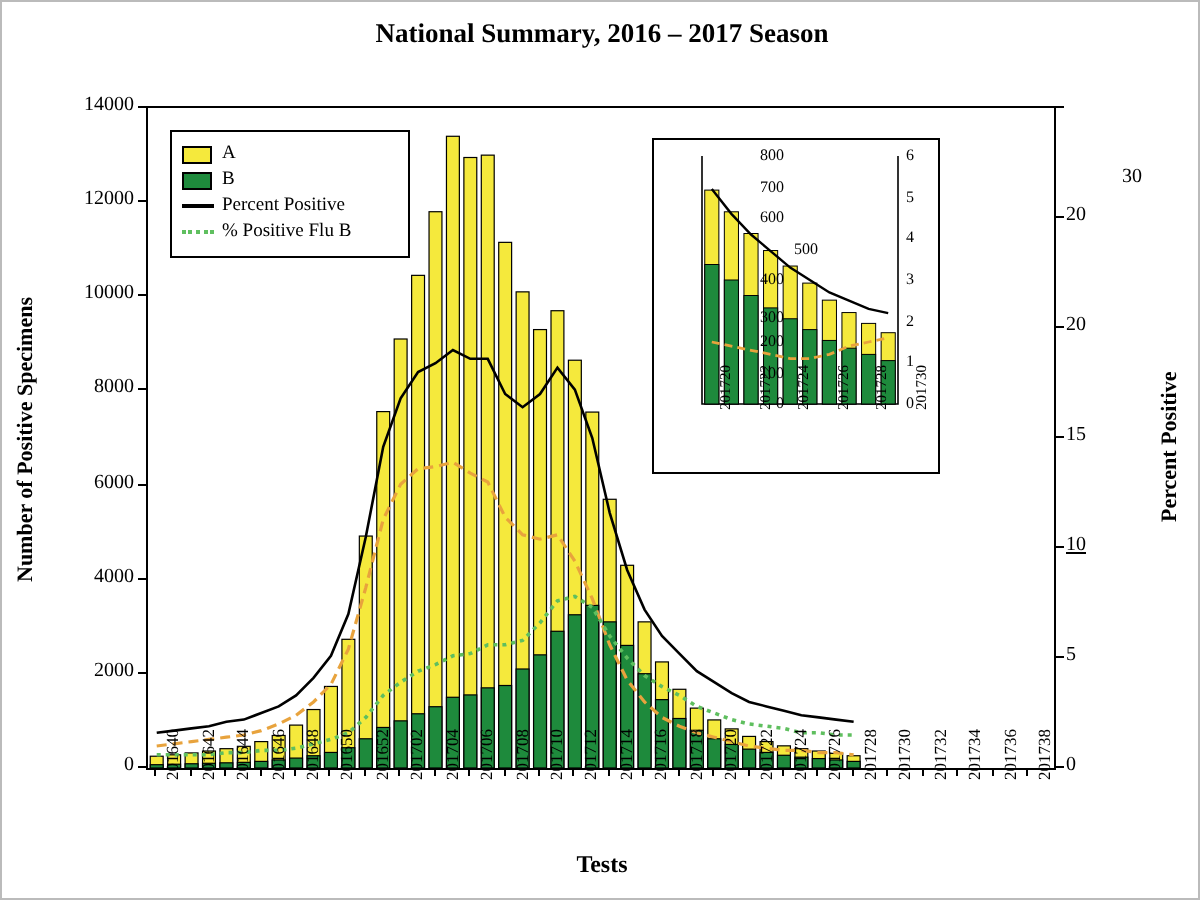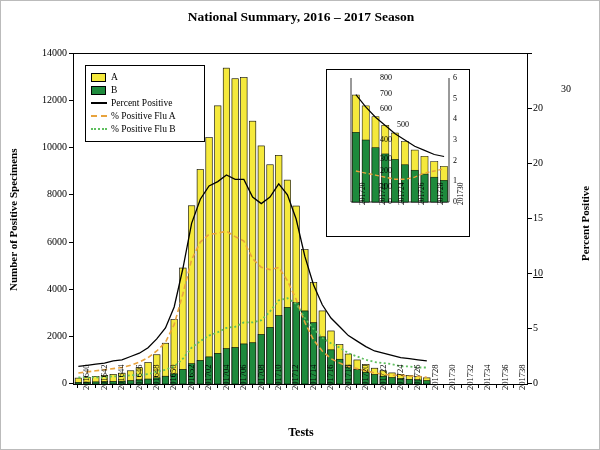--- a/index.html
+++ b/index.html
@@ -258,24 +258,20 @@
       </div>
       <div class="legrow">
         <span class="swatch" style="background: rgb(30, 138, 60);"></span>
         <span>B</span>
       </div>
       <div class="legrow">
         <span class="swatch line"></span>
         <span>Percent Positive</span>
       </div>
       <div class="legrow">
-        <span class="swatch dashA"></span>
-        <span>% Positive Flu A</span>
-      </div>
-      <div class="legrow">
         <span class="swatch dotB"></span>
         <span>% Positive Flu B</span>
       </div>
     </div>
 
   <div id="inset">
     <svg id="inset-svg" width="142" height="166">
         <path d="M 24 8 L 24 132 L 122 132 L 122 8" fill="none" stroke="#000" stroke-width="0.8"></path>
         <rect x="25.37" width="7.06" y="25.05" height="106.95" fill="#F5E93C" stroke="#000" stroke-width="0.5"></rect>
         <rect x="25.37" width="7.06" y="62.25" height="69.75" fill="#1E8A3C" stroke="#000" stroke-width="0.5"></rect>

